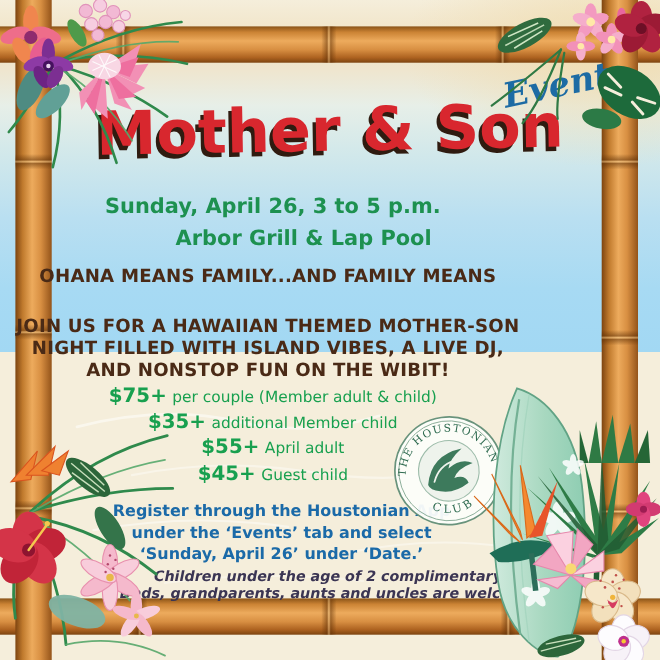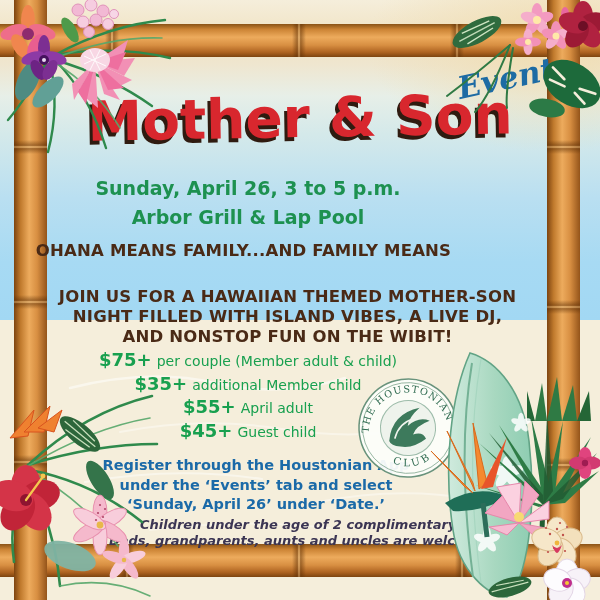--- a/index.html
+++ b/index.html
@@ -46,27 +46,27 @@
   .title {
     position:absolute; left:0; top:86px; width:600px; text-align:center;
     font-size:55px; font-weight:800; color:#d8272e; letter-spacing:0px;
     text-shadow:-3px 4px 0 #2f1b10; transform:rotate(-1deg); white-space:nowrap;
   }
   .date-line, .location-line {
     position:absolute; left:0; width:496px; text-align:center;
     font-size:19px; font-weight:bold; color:#1d9150;
   }
   .date-line { top:177px; }
-  .location-line { top:206px; }
+  .location-line { top:206px;margin-left:28px; }
   .caps-block {
     position:absolute; left:0; width:487px; text-align:center;
     font-size:16.5px; font-weight:bold; color:#4a2a16; line-height:20px; letter-spacing:.2px;
   }
   .caps-intro { top:241px; }
-  .caps-join  { top:287px;padding-left:44px; }
+  .caps-join  { top:287px; }
   .pricing { position:absolute; left:0; top:349px; width:496px; text-align:center; color:#18a04f; }
   .price-row { line-height:22.5px; white-space:nowrap; }
   .price { font-size:18px; font-weight:bold; }
   .pdesc { font-size:14px; font-weight:normal; }
   .register {
     position:absolute; left:0; top:456px; width:512px; text-align:center;
     font-size:14.5px; font-weight:bold; color:#1b6aa8; line-height:19.5px;
   }
   .note {
     position:absolute; left:0; top:517px; width:600px; text-align:center;

